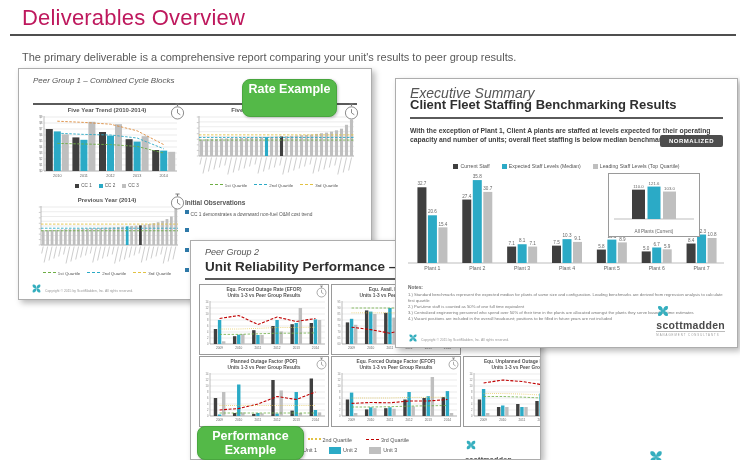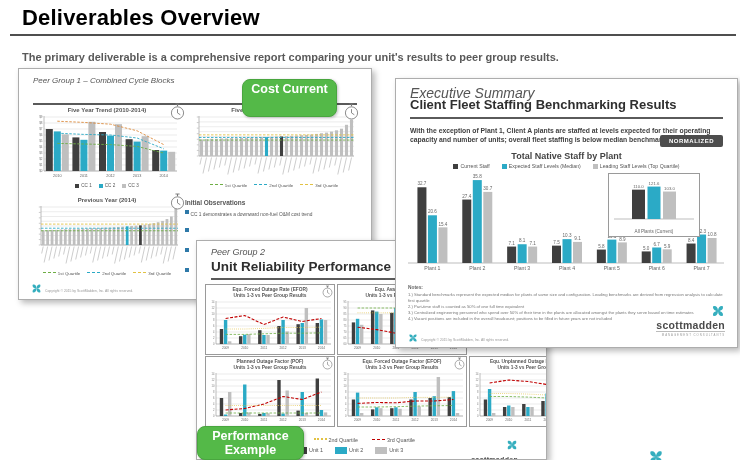--- a/index.html
+++ b/index.html
@@ -1,22 +1,22 @@
 <!DOCTYPE html>
 <html><head>
 <meta charset="utf-8">
 <style>
   html,body{margin:0;padding:0;background:#e8e8e8;font-family:"Liberation Sans",sans-serif;}
   #slide{position:relative;width:740px;height:460px;background:#fff;overflow:hidden;}
-  .hdr-title{position:absolute;left:22px;top:5px;font-size:22px;font-weight:bold;color:#000000;letter-spacing:.2px;}
+  .hdr-title{position:absolute;left:22px;top:5px;font-size:22px;font-weight:normal;color:#be185d;letter-spacing:.2px;}
   .hdr-rule{position:absolute;left:10px;right:4px;top:34px;height:2px;background:#4f4f4f;}
-  .subtitle{position:absolute;left:22px;top:51px;font-size:11px;font-weight:bold;color:#595959;}
+  .subtitle{position:absolute;left:22px;top:51px;font-size:11px;font-weight:normal;color:#595959;}
   .page{position:absolute;background:#fff;border:1px solid #adadad;box-shadow:3px 3px 6px rgba(0,0,0,.28);overflow:hidden;}
   #page-cost{left:18px;top:68px;width:352px;height:230px;z-index:1;}
-  #page-rel{left:196px;top:240px;width:349px;height:218px;z-index:2;}
+  #page-rel{left:190px;top:240px;width:349px;height:218px;z-index:2;}
   #page-staff{left:395px;top:78px;width:341px;height:268px;z-index:3;}
   .eyebrow{position:absolute;left:14px;font-style:italic;color:#555;}
   .ptitle{position:absolute;left:14px;font-weight:bold;color:#2f2f2f;}
   .prule{position:absolute;left:14px;right:14px;height:2px;background:#5a5a5a;}
   .mini{position:absolute;}
   .mc-title{font-size:6px;font-weight:bold;color:#555;text-align:center;margin-bottom:1px;}
   .mc-title2{font-size:4.8px;font-weight:bold;color:#555;text-align:center;line-height:1.2;height:12px;}
   .mc-legend{display:flex;justify-content:center;align-items:center;gap:7px;font-size:4.6px;color:#555;margin-top:1px;}
   .sw{display:inline-block;vertical-align:middle;margin-right:2px;}
   .sw4{width:4px;height:4px;} .sw5{width:5px;height:5px;} .sw12{width:12px;height:7px;}
@@ -28,21 +28,21 @@
   #badge-cost{left:242px;top:79px;width:93px;height:34px;font-size:12.5px;line-height:15px;padding-top:2px;}
   #badge-staff{left:645px;top:79px;width:90px;height:34px;font-size:12.5px;line-height:15px;padding-top:2px;}
   #badge-rel{left:197px;top:426px;width:105px;height:30px;font-size:12.5px;line-height:14px;padding-top:2px;z-index:7;}
   #summary-box{position:absolute;left:38px;top:343px;width:146px;height:70px;background:#6a6a6a;color:#fff;font-size:11px;font-weight:bold;text-align:center;line-height:14px;padding:6px 4px;box-sizing:border-box;z-index:4;}
   .obs-title{position:absolute;left:166px;top:130px;font-size:6.5px;font-weight:bold;color:#555;}
   .obs-item{position:absolute;left:166px;width:178px;font-size:4.8px;color:#555;line-height:1.25;}
   .obs-sq{display:inline-block;width:3.5px;height:3.5px;vertical-align:2px;margin-right:2px;}
   .tinysrc{position:absolute;font-size:4.8px;color:#888;}
   .copyline{position:absolute;font-size:3.4px;color:#999;}
   .sm-glyph{display:inline-block;}
-  .smlogo{position:absolute;text-align:right;}
+  .smlogo{position:absolute;}
   .smlogo .wordmark{font-size:10.5px;font-weight:bold;color:#4a4a4a;letter-spacing:.3px;line-height:10px;}
   .smlogo .tagline{font-size:2.8px;color:#999;letter-spacing:1px;border-top:.5px solid #bbb;margin-top:1px;padding-top:1px;}
   .chip{position:absolute;background:#4d4d4d;color:#fff;font-size:6px;font-weight:bold;letter-spacing:.5px;padding:3px 9px;border-radius:2px;}
   .intro{position:absolute;left:14px;top:47px;width:316px;font-size:6.8px;font-weight:bold;color:#3f3f3f;line-height:1.35;}
   .stitle{position:absolute;left:0;width:100%;text-align:center;font-weight:bold;color:#444;}
   .slegend{position:absolute;left:0;width:100%;display:flex;justify-content:center;gap:12px;font-size:5.2px;color:#555;}
   .notes{position:absolute;left:12px;top:206px;width:322px;font-size:4.2px;color:#777;line-height:1.45;}
   .notes .nt{font-size:4.8px;font-weight:bold;color:#666;}
   .inset{position:absolute;left:212px;top:94px;width:90px;height:62px;border:1px solid #9a9a9a;background:#fff;}
   .inset-cap{position:absolute;bottom:2px;left:0;width:100%;text-align:center;font-size:4.6px;color:#666;}
@@ -667,21 +667,20 @@
     </div>
   </div>
 
   <div class="page" id="page-staff">
     <div class="eyebrow" style="top:6px;font-size:14px;">Executive Summary</div>
     <div class="ptitle" style="top:18px;font-size:13px;">Client Fleet Staffing Benchmarking Results</div>
     <div class="prule" style="top:38px;"></div>
     <div class="intro">With the exception of Plant 1, Client A plants are staffed at levels expected for their operating capacity and number of units; overall fleet staffing is below median benchmarks</div>
     <div class="chip" style="right:14px;top:56px;">NORMALIZED</div>
 
-    <div class="stitle" style="top:72px;font-size:9px;">Total Native Staff by Plant</div>
     <div class="slegend" style="top:84px;">
       <span><span class="sw sw5" style="background: rgb(63, 63, 63);"></span><span>Current Staff</span></span>
       <span><span class="sw sw5" style="background: rgb(43, 170, 198);"></span><span>Expected Staff Levels (Median)</span></span>
       <span><span class="sw sw5" style="background: rgb(191, 191, 191);"></span><span>Leading Staff Levels (Top Quartile)</span></span>
     </div>
 
     <div class="mini" style="left:10px;top:94px;">
       <svg id="svg-staffing" viewBox="0 0 322 100" width="322" height="100">
           <line x1="2" y1="90" x2="318" y2="90" stroke="#909090" stroke-width="0.6"></line>
           <rect x="11.428571428571427" y="14.273684210526312" width="9" height="75.72631578947369" fill="#3F3F3F"></rect>
@@ -775,21 +774,21 @@
             <path d="M10 10 C4 10 2 6 3.2 3.2 C6.5 2 10 4 10 10Z"></path>
             <path d="M10 10 C10 4 14 2 16.8 3.2 C18 6.5 16 10 10 10Z"></path>
             <path d="M10 10 C16 10 18 14 16.8 16.8 C13.5 18 10 16 10 10Z"></path>
             <path d="M10 10 C10 16 6 18 3.2 16.8 C2 13.5 4 10 10 10Z"></path>
           </g>
         </svg>
       </span>
     <div class="copyline" style="left:25px;bottom:5px;">Copyright © 2015 by ScottMadden, Inc. All rights reserved.</div>
   </div>
 
-  <div class="badge" id="badge-cost"><span>Cost Current</span></div>
+  <div class="badge" id="badge-cost"><span>Rate Example</span></div>
   <div class="badge" id="badge-rel"><span>Performance Example</span></div>
 
 
   <span class="sm-glyph" style="position:absolute;left:648px;top:449px;width:16px;height:16px;">
       <svg viewBox="0 0 20 20" width="100%" height="100%">
         <g fill="#35AEBE">
           <path d="M10 10 C4 10 2 6 3.2 3.2 C6.5 2 10 4 10 10Z"></path>
           <path d="M10 10 C10 4 14 2 16.8 3.2 C18 6.5 16 10 10 10Z"></path>
           <path d="M10 10 C16 10 18 14 16.8 16.8 C13.5 18 10 16 10 10Z"></path>
           <path d="M10 10 C10 16 6 18 3.2 16.8 C2 13.5 4 10 10 10Z"></path>

